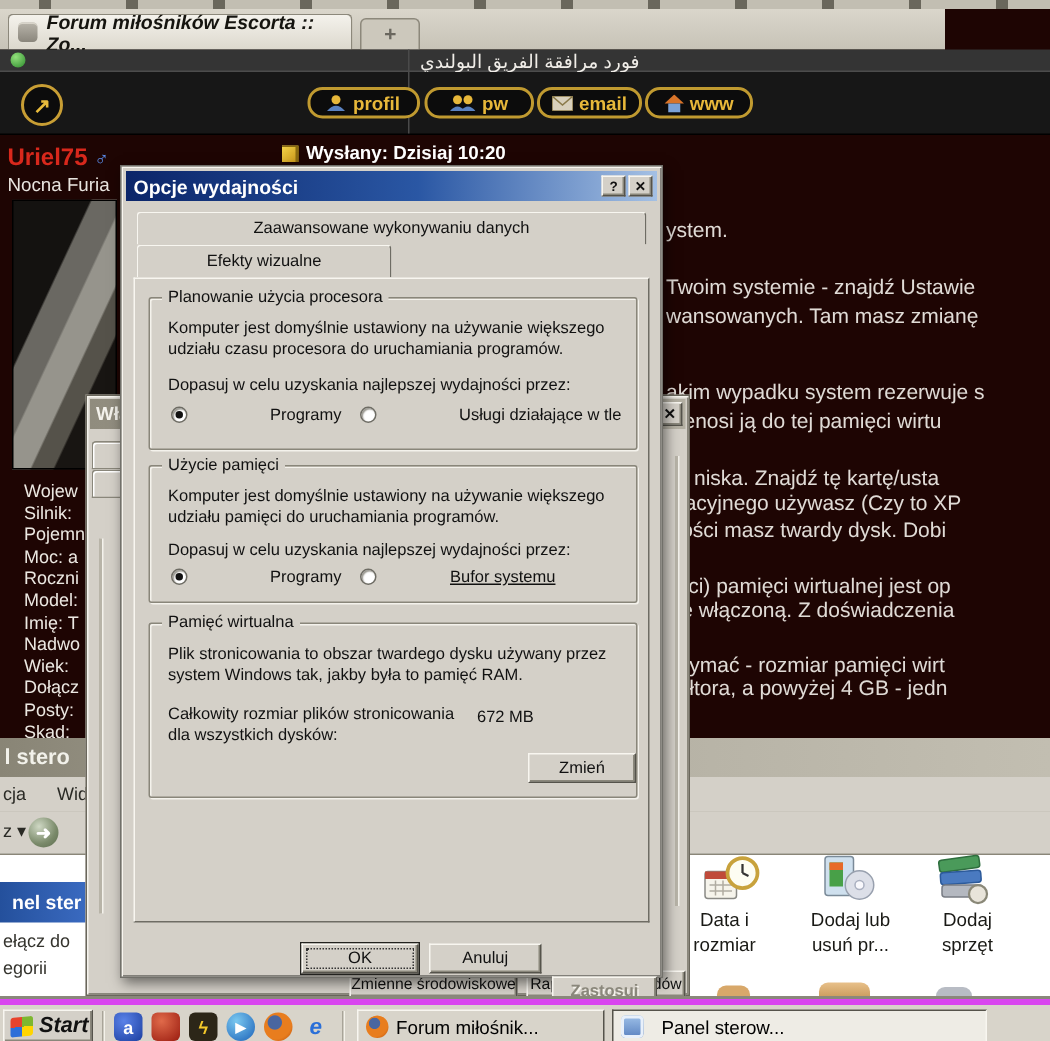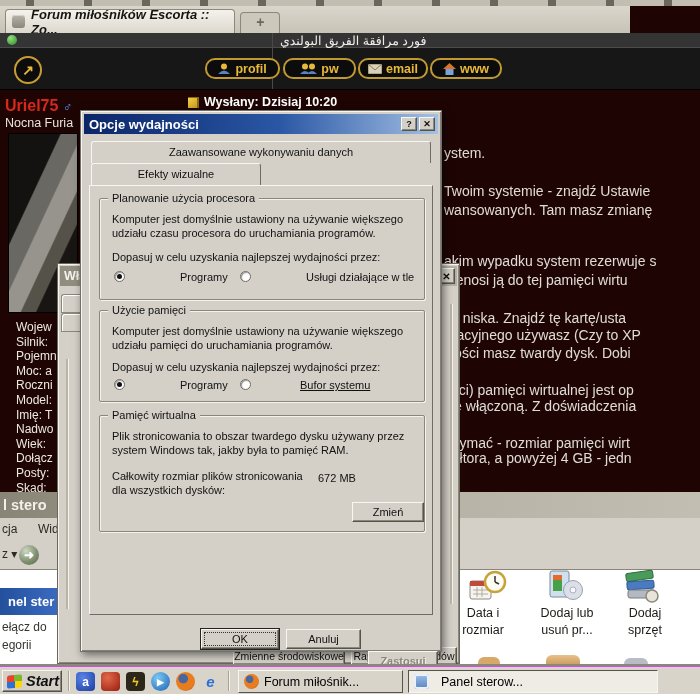--- a/index.html
+++ b/index.html
@@ -95,21 +95,21 @@
   .rad{position:absolute;width:11px;height:11px;border-radius:50%;background:#fff;border:1px solid #6e6c64;
     box-shadow:inset 1px 1px 1px #9a9890;box-sizing:border-box;}
   .rad.sel::after{content:"";position:absolute;left:2px;top:2px;width:5px;height:5px;border-radius:50%;background:#111;}
   .rlab{position:absolute;font-size:11px;color:#111;white-space:nowrap;padding-left:48px;}
   .btn{font-size:11px;position:absolute;height:20px;line-height:18px;}
   .btn.default{box-shadow:inset -1px -1px 0 #8a877b,0 0 0 1px #22221e;outline:1px dotted #333;outline-offset:-4px;}
   .btn.disabled{color:#8a877b;text-shadow:1px 1px 0 #f4f2ec;}
 
   
   .taskbar{left:0;top:666px;width:700px;height:28px;background:#d8d4ca;
-    border-top:1px solid #d946ef;box-shadow:0 -2px 0 #8a877b;box-sizing:border-box;z-index:50;}
+    border-top:4px solid #d946ef;box-shadow:0 -2px 0 #8a877b;box-sizing:border-box;z-index:50;}
   .startbtn{position:absolute;left:2px;top:3px;width:60px;height:22px;display:flex;align-items:center;gap:4px;
     padding-left:4px;font-weight:bold;font-size:14.5px;font-style:italic;}
   .flag{width:15px;height:13px;border-radius:2px;transform:skewY(-6deg);
     background:conic-gradient(#7db72f 0 25%,#ffd500 25% 50%,#2e6fd8 50% 75%,#e8432c 75%);}
   .qsep{position:absolute;top:4px;width:1px;height:20px;background:#a8a498;border-right:1px solid #f4f2ea;}
   .qico{position:absolute;top:5px;width:19px;height:19px;border-radius:4px;display:flex;
     align-items:center;justify-content:center;font-size:12px;font-weight:bold;}
   .taskbtn{position:absolute;top:3px;height:23px;display:flex;align-items:center;gap:5px;padding:0 5px;
     font-size:12.5px;box-sizing:border-box;white-space:nowrap;overflow:hidden;}
   .t-raised{background:#d8d4ca;border:1px solid;border-color:#f8f6f0 #55534b #55534b #f8f6f0;}

